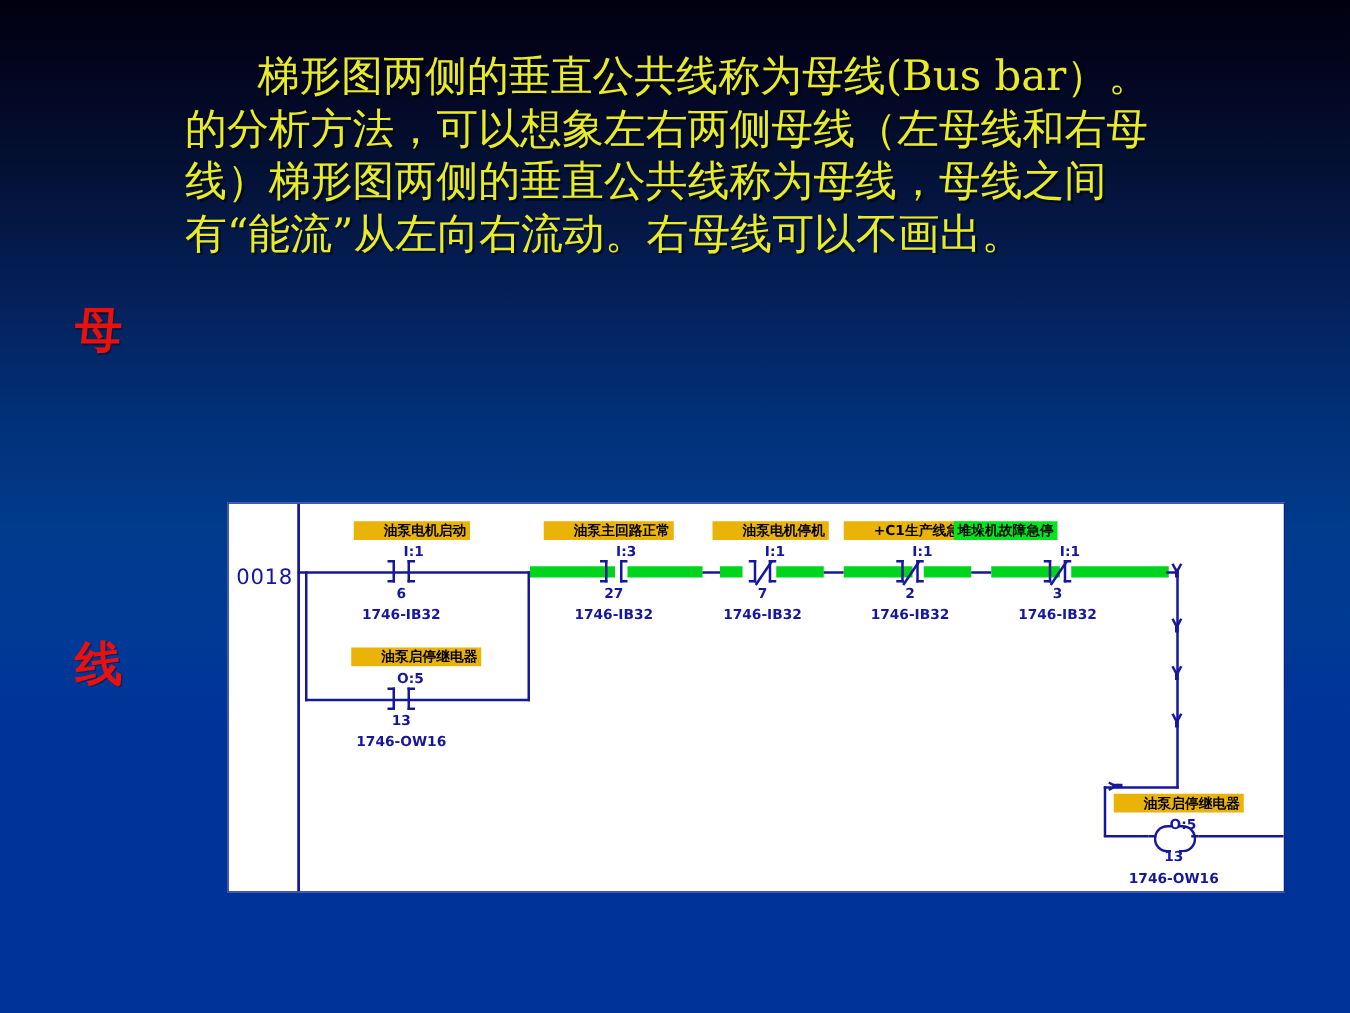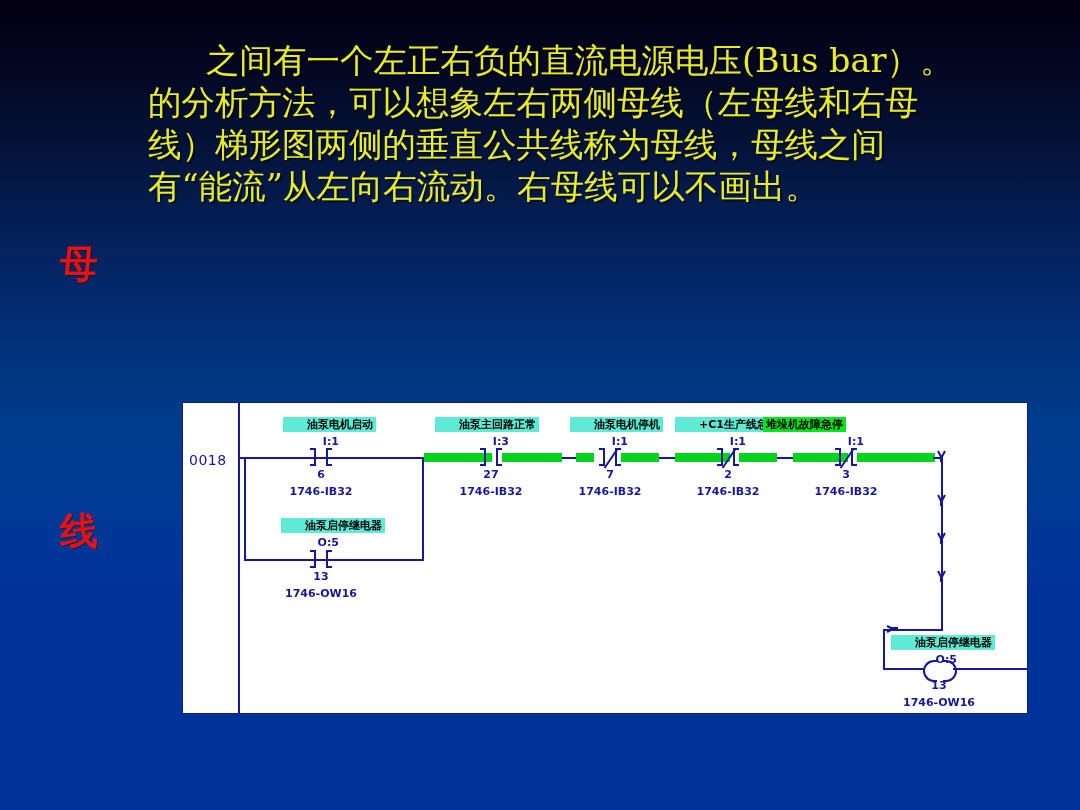--- a/index.html
+++ b/index.html
@@ -44,31 +44,31 @@
     font-family:"DejaVu Sans","Liberation Sans",sans-serif;
     color:#17179c;overflow:hidden;
   }
   .vline{position:absolute;background:#17179c;width:2px;}
   .hline{position:absolute;background:#17179c;height:2px;}
   .greenbar{position:absolute;background:#00d41c;height:9px;}
 
   
   #col-sep{left:55px;top:0;height:312px;width:1px;background:#17179c;}
   #rung-no{
-    position:absolute;left:6px;top:49px;font-size:14px;color:#17179c;
+    position:absolute;left:6px;top:49px;font-size:17px;color:#17179c;
     letter-spacing:.5px;
   }
 
   
   .chip{
     position:absolute;font-size:11px;line-height:13px;padding:1px 3px;
     white-space:nowrap;color:#000;font-weight:bold;
     font-family:"DejaVu Sans","Liberation Sans",sans-serif;
   }
-  .chip.yel{background:#5eead4;padding-left:24px;}
+  .chip.yel{background:#eab308;padding-left:24px;}
   .chip.grn{background:#00e61e;}
 
   .addr{position:absolute;font-size:11px;font-weight:bold;color:#17179c;
         white-space:nowrap;text-align:right;}
   .bitno{position:absolute;font-size:11px;font-weight:bold;color:#17179c;
         white-space:nowrap;text-align:center;}
   .module{position:absolute;font-size:11px;color:#17179c;
         white-space:nowrap;text-align:center;font-weight:bold;}
 
   
@@ -108,21 +108,21 @@
   .arrow.left .b1{top:1px;transform:rotate(28deg);transform-origin:left center;}
   .arrow.left .b2{top:7px;transform:rotate(-28deg);transform-origin:left center;}
   .arrow.left .stem2{position:absolute;left:3px;top:3px;width:8px;height:3px;background:#17179c;}
 </style>
 </head>
 <body>
 
 <div id="slide">
 
   <div class="bodytext">
-    <span class="ln indent">之间有一个左正右负的直流电源电压(Bus bar）。</span>
+    <span class="ln indent">梯形图两侧的垂直公共线称为母线(Bus bar）。</span>
     <span class="ln">的分析方法，可以想象左右两侧母线（左母线和右母</span>
     <span class="ln">线）梯形图两侧的垂直公共线称为母线，母线之间</span>
     <span class="ln">有“能流”从左向右流动。右母线可以不画出。</span>
   </div>
 
   <div class="redchar" id="red-mu">母</div>
   <div class="redchar" id="red-xian">线</div>
 
   <div id="ladder">
 

